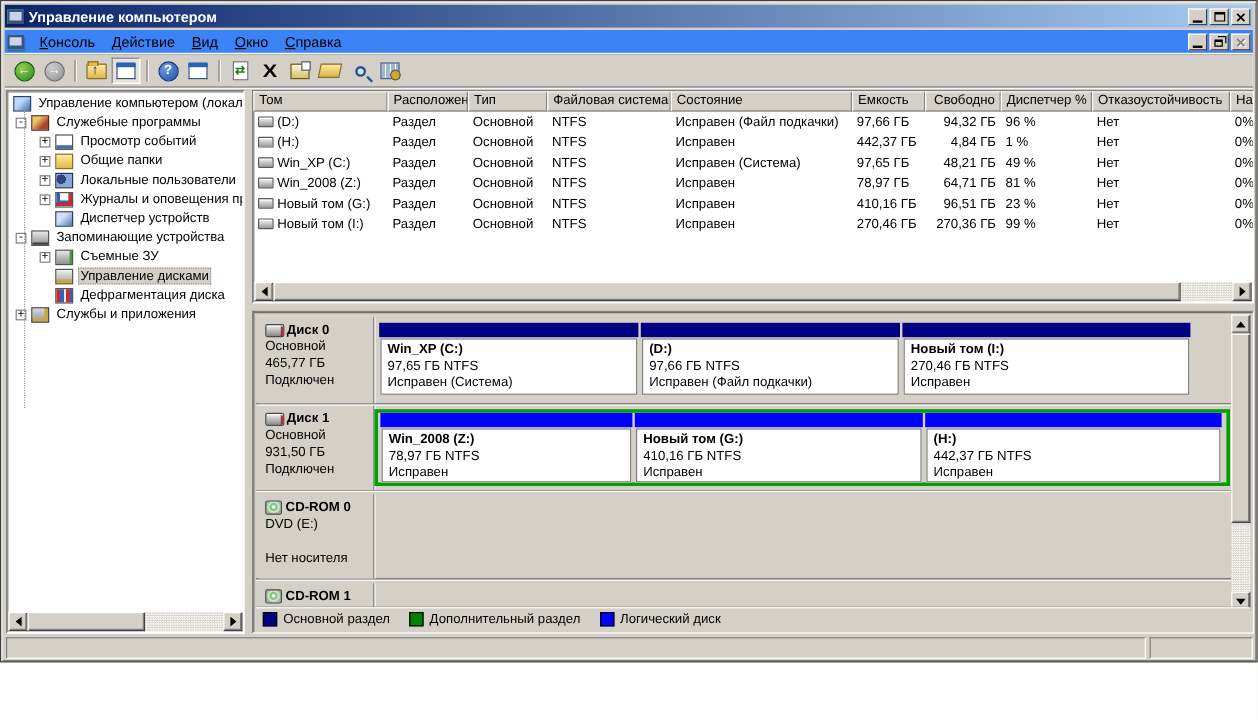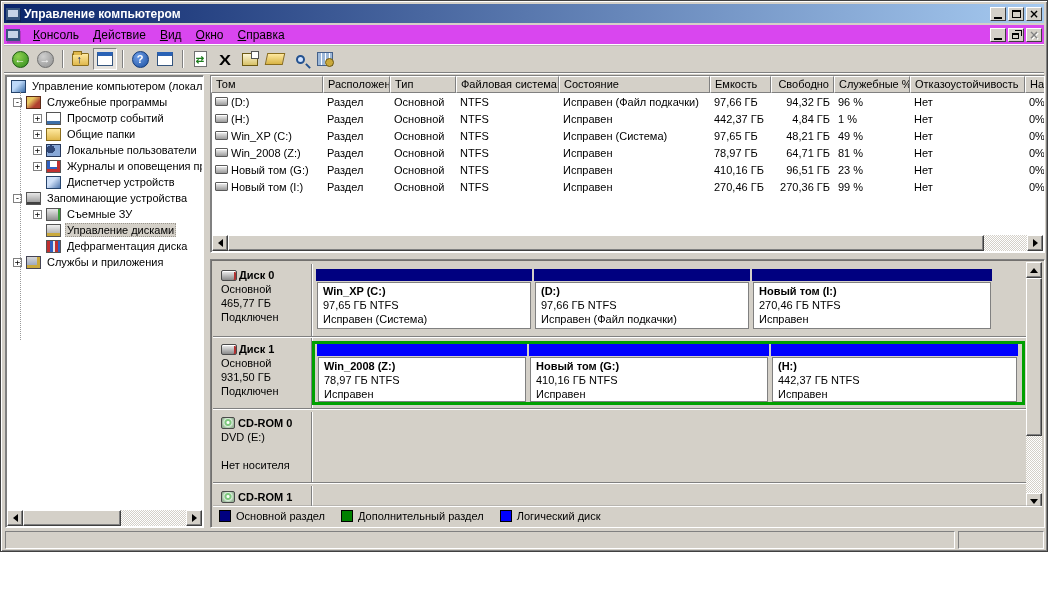--- a/index.html
+++ b/index.html
@@ -17,21 +17,21 @@
     display:flex; align-items:center; justify-content:center; font-size:10px; color:#000; line-height:1; }
   .glyph-min { width:8px; height:2px; background:#000; margin-top:8px; }
   .glyph-max { width:9px; height:8px; border:1px solid #000; border-top:2px solid #000; }
   .glyph-close { font-size:12px; font-weight:bold; font-family:"DejaVu Sans",sans-serif; }
   .glyph-restore { width:7px; height:6px; border:1px solid #000; border-top:2px solid #000; box-shadow:2px -2px 0 -0px #d4d0c8, 3px -3px 0 #000; margin:2px 2px 0 0; }
   .disabled { color:#808080; text-shadow:1px 1px 0 #fff; }
 
   .appicon { width:14px; height:12px; background:#c8d4e8; border:2px solid #37547c; border-bottom-width:3px; box-shadow:1px 2px 0 #0a0a0a33; }
 
   
-  .menubar { position:absolute; left:3px; top:24px; right:3px; height:20px; background:#d946ef;
+  .menubar { position:absolute; left:3px; top:24px; right:3px; height:20px; background:#3b82f6;
     display:flex; align-items:center; border-bottom:1px solid #fff; box-shadow:0 1px 0 #80808055; }
   .menubar .mdi-icon { margin:0 6px 0 2px; }
   .menu-item { font-size:12px; padding:2px 7px; color:#000; }
   .menu-item::first-letter { text-decoration:underline; }
   .menubar .tb-btns { margin-left:auto; margin-right:2px; }
 
   
   .toolbar { position:absolute; left:3px; top:45px; right:3px; height:27px; background:#d4d0c8;
     display:flex; align-items:center; padding-left:4px; border-bottom:1px solid #808080; box-shadow:0 1px 0 #fff; }
   .tbtn { width:24px; height:22px; display:flex; align-items:center; justify-content:center; margin-right:1px; }
@@ -300,21 +300,21 @@
 
   <div class="px pane-volumes bevel-in">
     <div class="vhead">
       <span class="vh c0">Том</span>
       <span class="vh c1">Расположение</span>
       <span class="vh c2">Тип</span>
       <span class="vh c3">Файловая система</span>
       <span class="vh c4">Состояние</span>
       <span class="vh c5">Емкость</span>
       <span class="vh c6">Свободно</span>
-      <span class="vh c7">Служебные %</span>
+      <span class="vh c7">Диспетчер %</span>
       <span class="vh c8">Отказоустойчивость</span>
       <span class="vh c9">На</span>
     </div>
 
     <div class="vrow">
       <span class="vc c0 vname">
           <span class="vol-ico"></span>
           <span>(D:)</span>
         </span>
       <span class="vc c1">Раздел</span>

